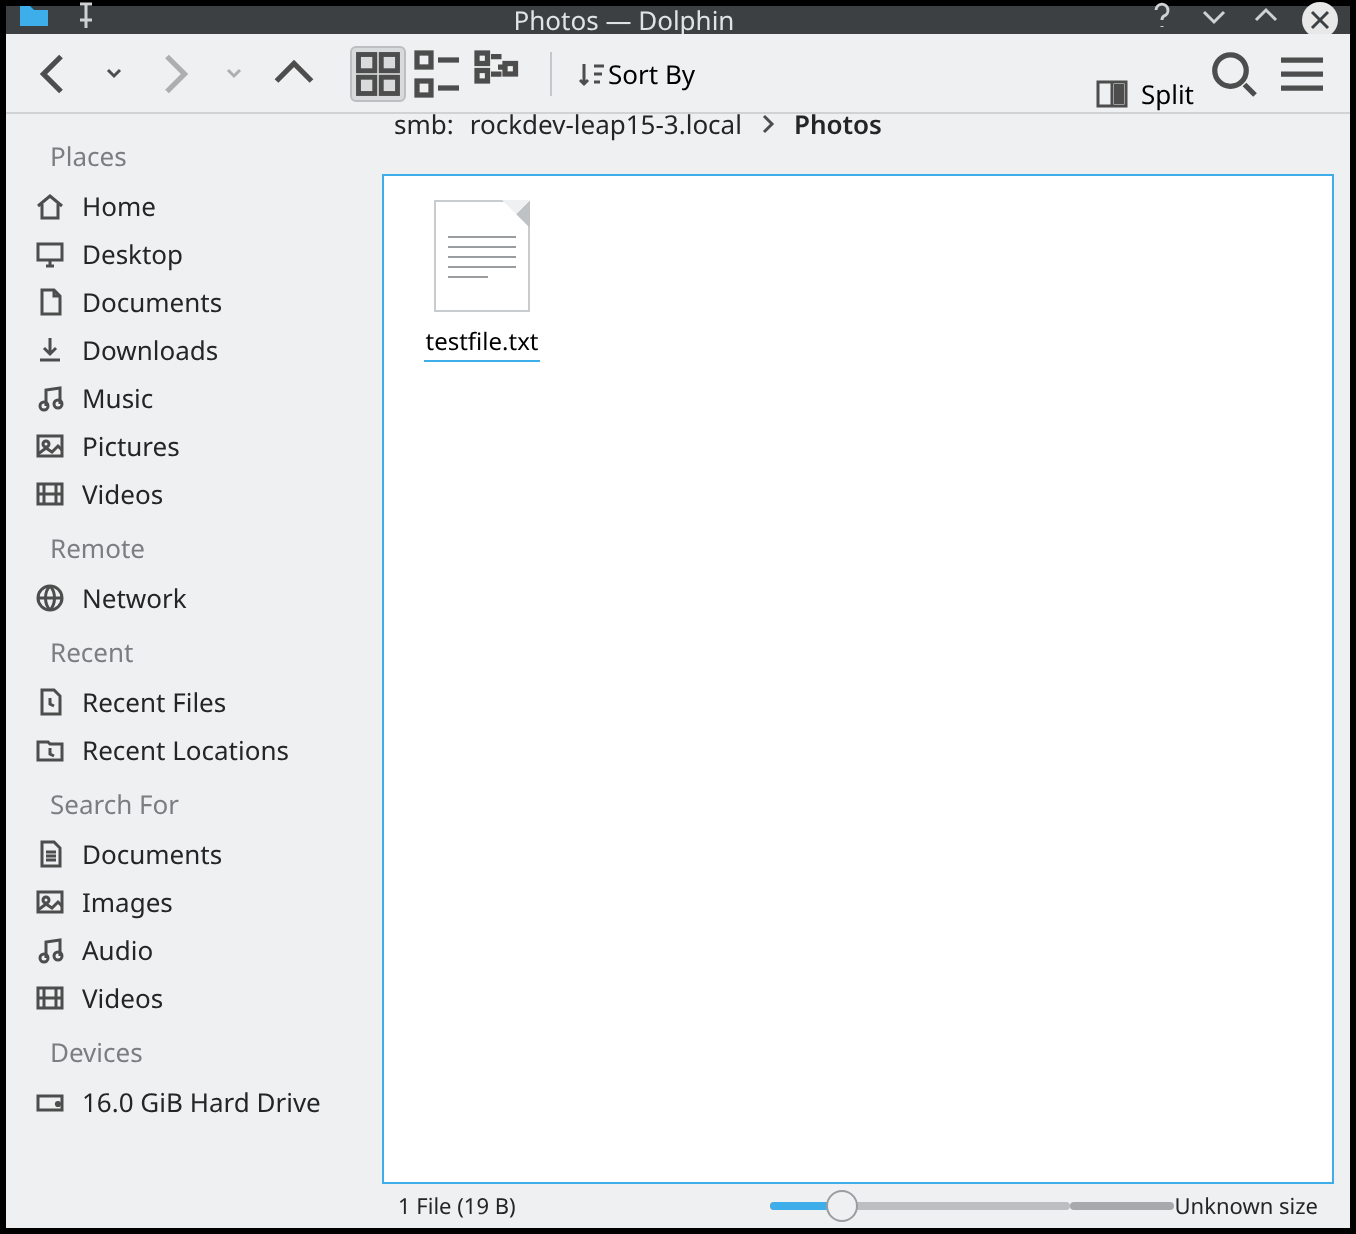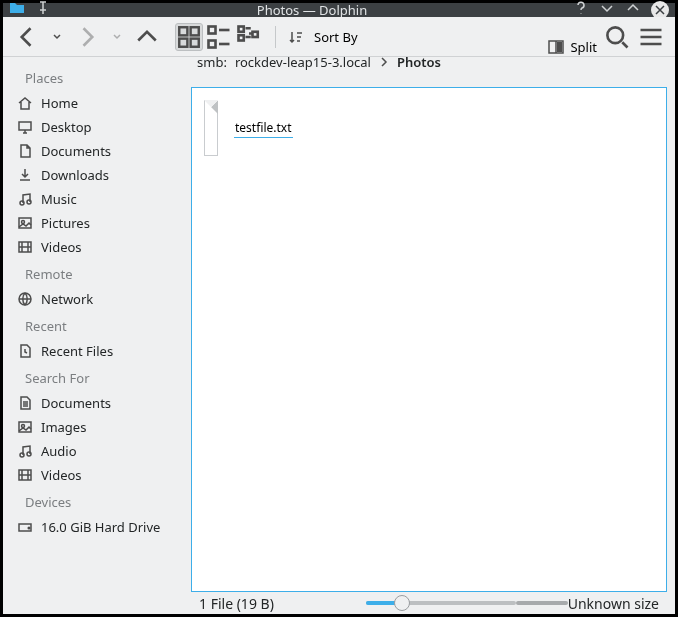--- a/index.html
+++ b/index.html
@@ -10,39 +10,39 @@
 .titlebar .title { flex: 1; text-align: center; font-size: 13px; color: #e0e3e5; }
 .titlebar .tr { display: flex; gap: 10px; align-items: center; }
 .titlebar svg { width: 16px; height: 16px; }
 .tb-close { width: 18px; height: 18px; border-radius: 50%; background: #e8e8e8; display: flex; align-items: center; justify-content: center; }
 .tb-close svg { width: 12px; height: 12px; }
 .toolbar { height: 40px; background: #eff0f1; display: flex; align-items: center; padding: 0 10px; gap: 6px; border-bottom: 1px solid #d0d2d4; }
 .tb-group { display: flex; align-items: center; gap: 2px; }
 .tb-btn { width: 28px; height: 28px; display: flex; align-items: center; justify-content: center; border-radius: 3px; }
 .tb-btn.active { background: #d8dadb; border: 1px solid #bcbfc1; }
 .tb-sep { width: 1px; height: 22px; background: #c5c8ca; margin: 0 6px; }
-.sortby { display: flex; align-items: center; gap: 10px; }
+.sortby { display: flex; align-items: center; gap: 0; }
 .spacer { flex: 1; }
 .split-btn { display: flex; align-items: center; gap: 6px; margin-top: 20px; }
 .body { flex: 1; display: flex; overflow: hidden; }
 .sidebar { width: 188px; background: #eff0f1; padding: 6px 0; overflow-y: auto; }
 .hdr { color: #7b7e81; font-size: 13px; padding: 6px 10px 4px; margin-left: 12px; }
 .item { display: flex; align-items: center; gap: 8px; padding: 3px 10px 3px 14px; color: #232627; }
 .item svg { width: 16px; height: 16px; flex-shrink: 0; }
 .main { flex: 1; display: flex; flex-direction: column; background: #eff0f1; padding: 0 8px 0 0; }
 .crumbs { height: 30px; display: flex; align-items: center; gap: 8px; padding: 0 6px 21px; color: #232627; }
 .crumbs .seg { color: #232627; }
 .crumbs .cur { font-weight: 600; }
 .viewport { flex: 1; background: #fff; border: 1px solid #3daee9; display: flex; align-content: flex-start; flex-wrap: wrap; padding: 12px; gap: 16px; }
-.file { width: 74px; display: flex; align-items: center; gap: 16px; }
+.file { width: 74px; display: flex; flex-direction: column; align-items: center; gap: 6px; }
 .file .thumb { width: 48px; height: 56px; background: #fff; border: 1px solid #c9cccf; position: relative; display: flex; flex-direction: column; justify-content: center; align-items: center; padding: 6px 6px; }
 .file .fold { position: absolute; top: -1px; right: -1px; width: 14px; height: 14px; background: linear-gradient(135deg, #eff0f1 50%, #bfc2c4 50%); clip-path: polygon(0 0, 100% 100%, 100% 0); }
 .file .line { height: 1px; background: #9a9da0; width: 100%; margin: 2px 0; }
 .file .fname { font-size: 12px; border-bottom: 1px solid #3daee9; padding: 0 1px 1px; }
-.status { height: 22px; display: flex; align-items: center; padding: 0 8px; color: #232627; font-size: 14px; }
+.status { height: 22px; display: flex; align-items: center; padding: 0 8px; color: #232627; font-size: 11px; }
 .slider { position: relative; width: 150px; height: 4px; background: #bcbfc1; border-radius: 2px; }
 .slider .fill { position: absolute; left: 0; top: 0; bottom: 0; width: 24%; background: #3daee9; border-radius: 2px; }
 .slider .knob { position: absolute; left: 24%; top: 50%; width: 16px; height: 16px; background: #eff0f1; border: 1px solid #9a9da0; border-radius: 50%; transform: translate(-50%, -50%); }
 .bar2 { width: 52px; height: 4px; background: #a7aaac; border-radius: 2px; }
 svg { stroke: #4d4d4d; fill: none; stroke-width: 1.5; }
 .titlebar svg { stroke: #cfd2d4; }
 .tb-close svg { stroke: #3c4043; }
 </style>
 </head>
 <body>
@@ -220,20 +220,27 @@
           <span>Network</span>
         </div>
 
       <div class="hdr">Recent</div>
       <div class="item">
           <svg viewBox="0 0 16 16">
             <path d="M4 2h6l3 3v9H4z"></path>
             <path d="M8 6v3l2 1"></path>
           </svg>
           <span>Recent Files</span>
+        </div>
+      <div class="item">
+          <svg viewBox="0 0 16 16">
+            <path d="M2 4h5l1 1h6v8H2z"></path>
+            <path d="M8 7v3l2 1"></path>
+          </svg>
+          <span>Recent Locations</span>
         </div>
 
       <div class="hdr">Search For</div>
       <div class="item">
           <svg viewBox="0 0 16 16">
             <path d="M4 2h6l3 3v9H4z"></path>
             <path d="M6 7h5M6 9h5M6 11h5"></path>
           </svg>
           <span>Documents</span>
         </div>

